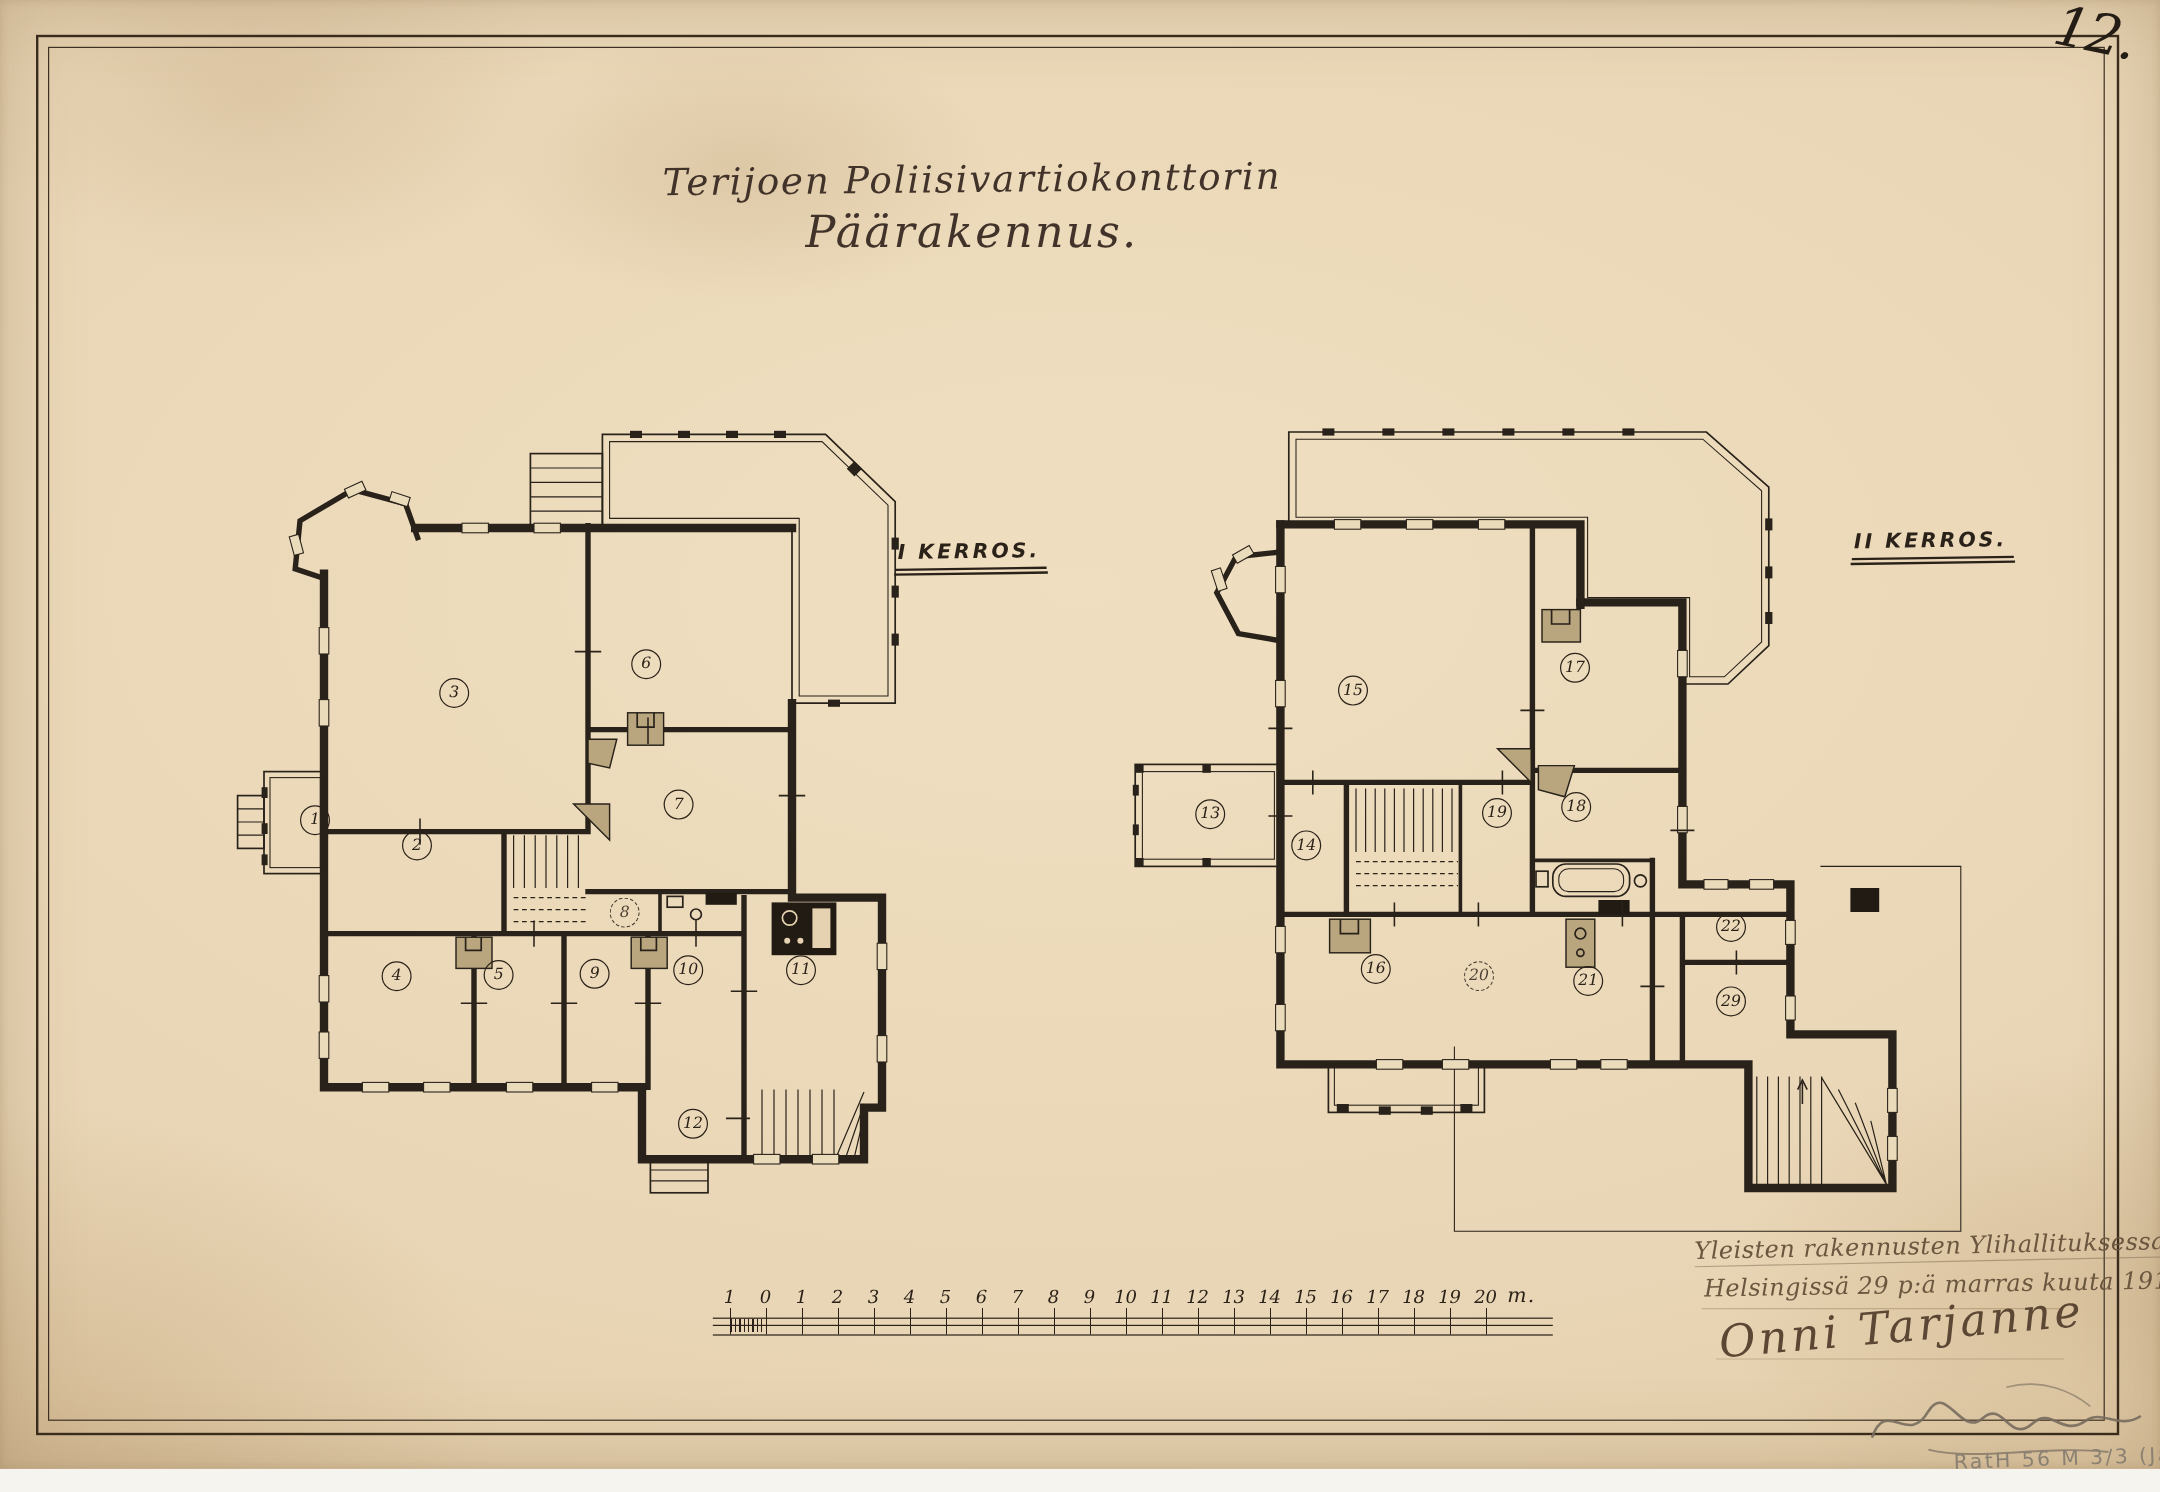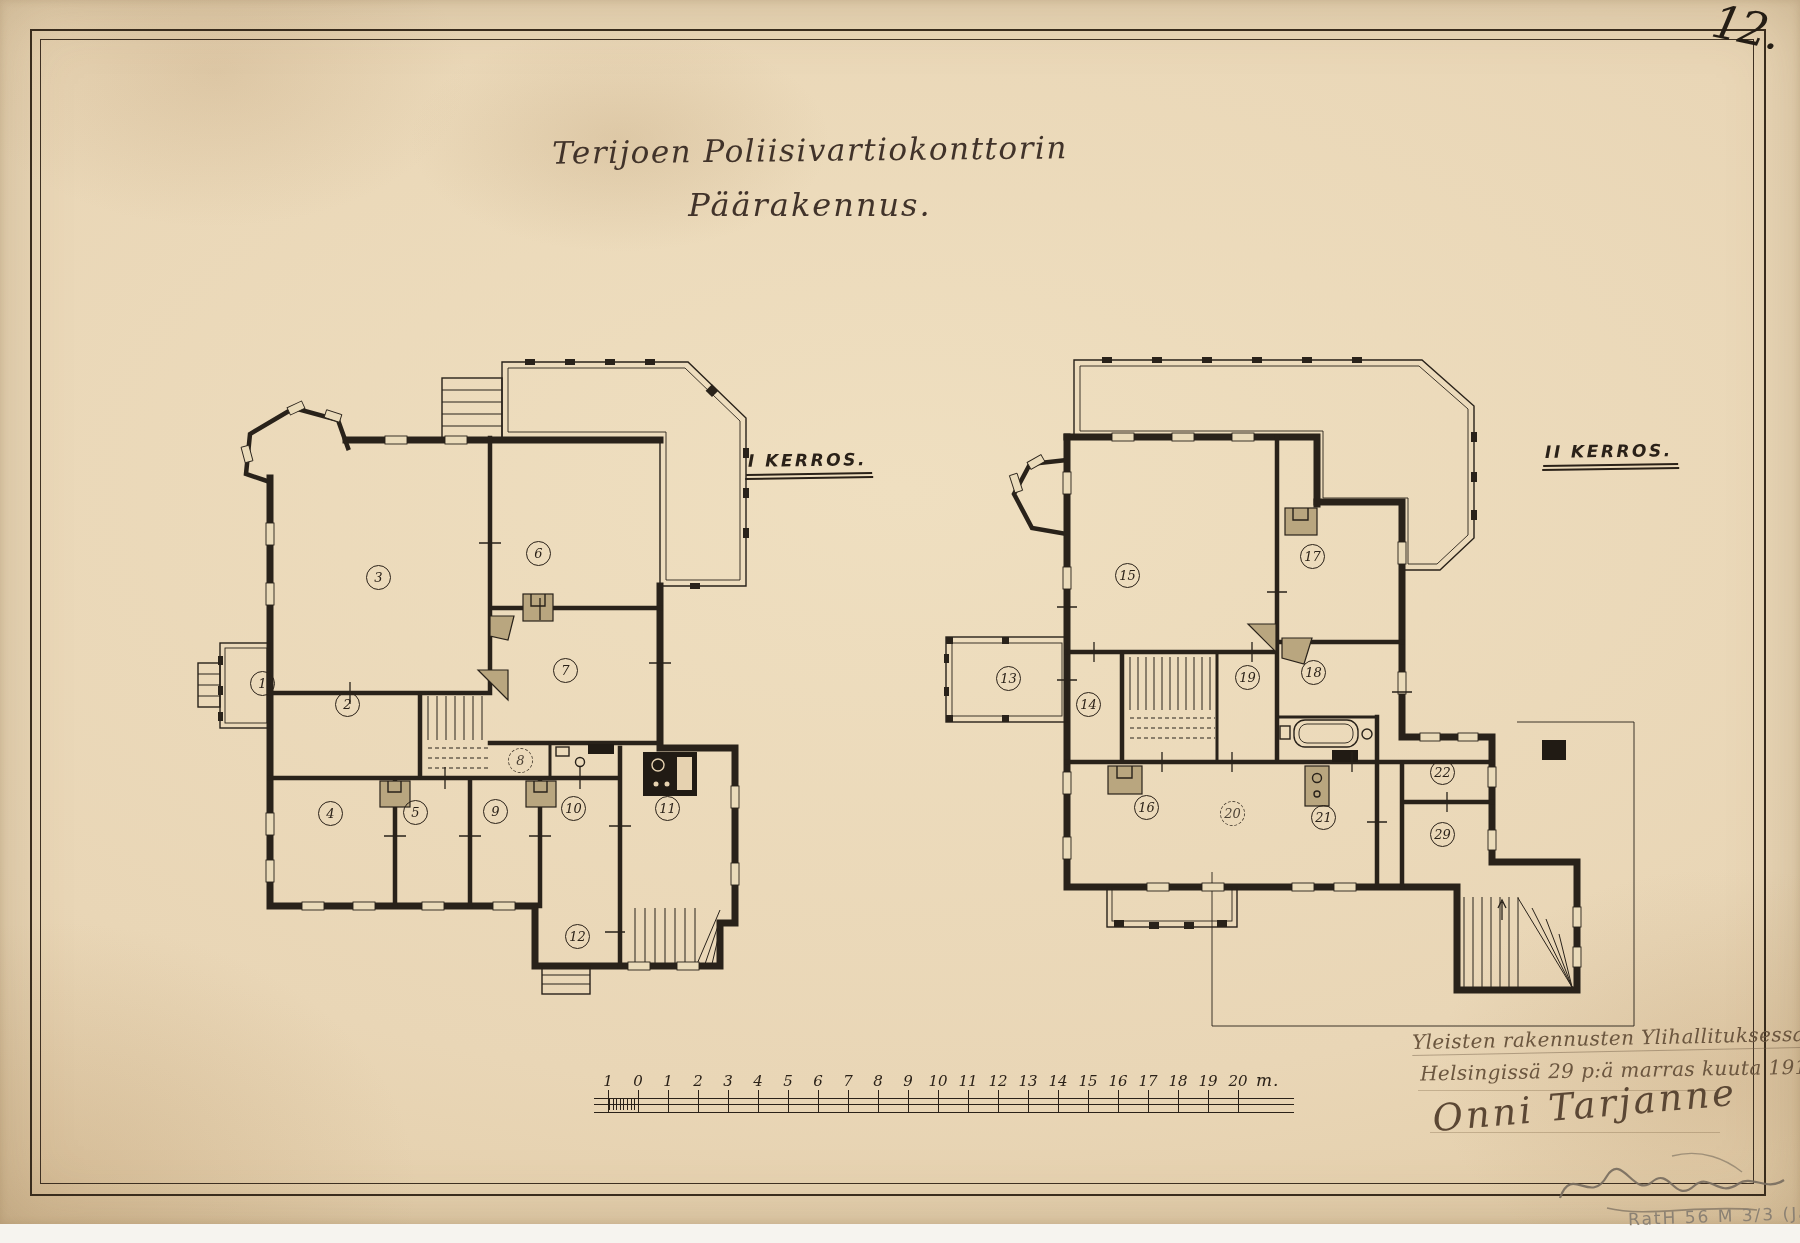--- a/index.html
+++ b/index.html
@@ -20,21 +20,21 @@
   }
   .frame-outer{position:absolute;left:30px;top:29px;width:1732px;height:1163px;border:2px solid #392c1d}
   .frame-inner{position:absolute;left:40px;top:39px;width:1712px;height:1143px;border:1px solid #3e3022}
 
   .page-number{
     position:absolute;left:1712px;top:0px;font-size:46px;font-style:italic;
     color:#241d15;transform:rotate(12deg);letter-spacing:-2px;
   }
   .title{position:absolute;left:480px;top:132px;width:660px;text-align:center;color:#41332a;font-style:italic}
   .title .t1{font-size:31px;letter-spacing:1.5px;transform:rotate(-.6deg)}
-  .title .t2{font-size:32px;letter-spacing:2px;margin-top:18px}
+  .title .t2{font-size:37px;letter-spacing:2px;margin-top:4px}
 
   .plan{position:absolute}
   #plan1{left:190px;top:348px;width:690px;height:660px}
   #plan2{left:862px;top:342px;width:790px;height:690px}
   .plan svg{position:absolute;left:0;top:0;width:100%;height:100%}
 
   .floor-label{
     position:absolute;font-family:"DejaVu Sans",sans-serif;font-weight:700;font-style:italic;
     font-size:17px;letter-spacing:2.5px;color:#2a2118;text-transform:uppercase;
     border-bottom:2px solid #2a2118;padding:0 5px 3px 2px;transform:rotate(-.8deg);

